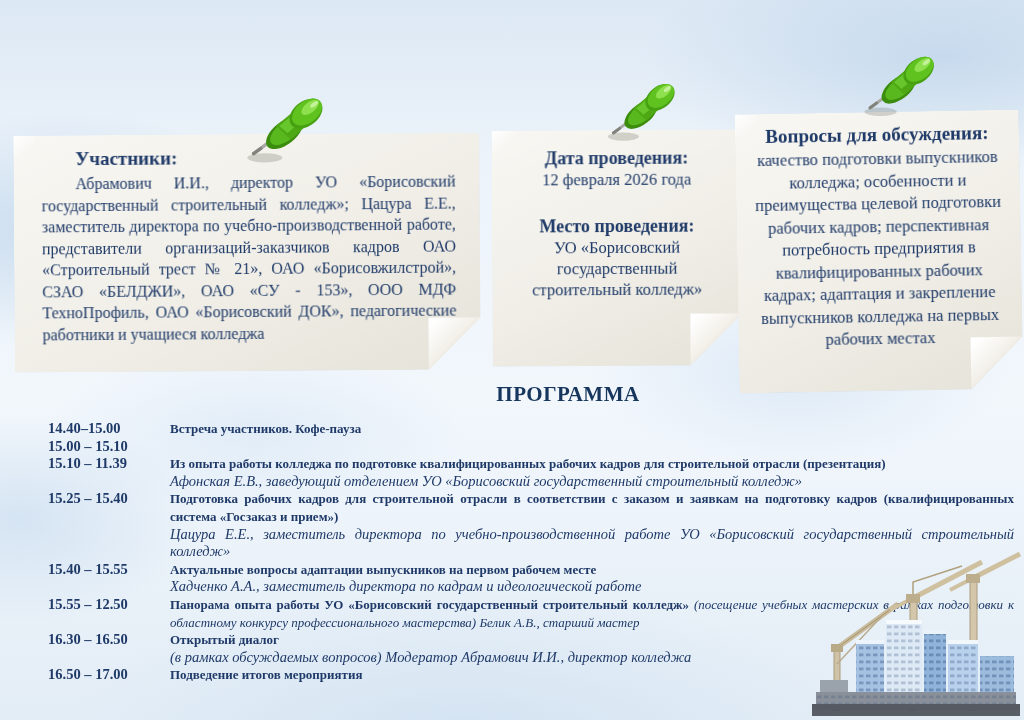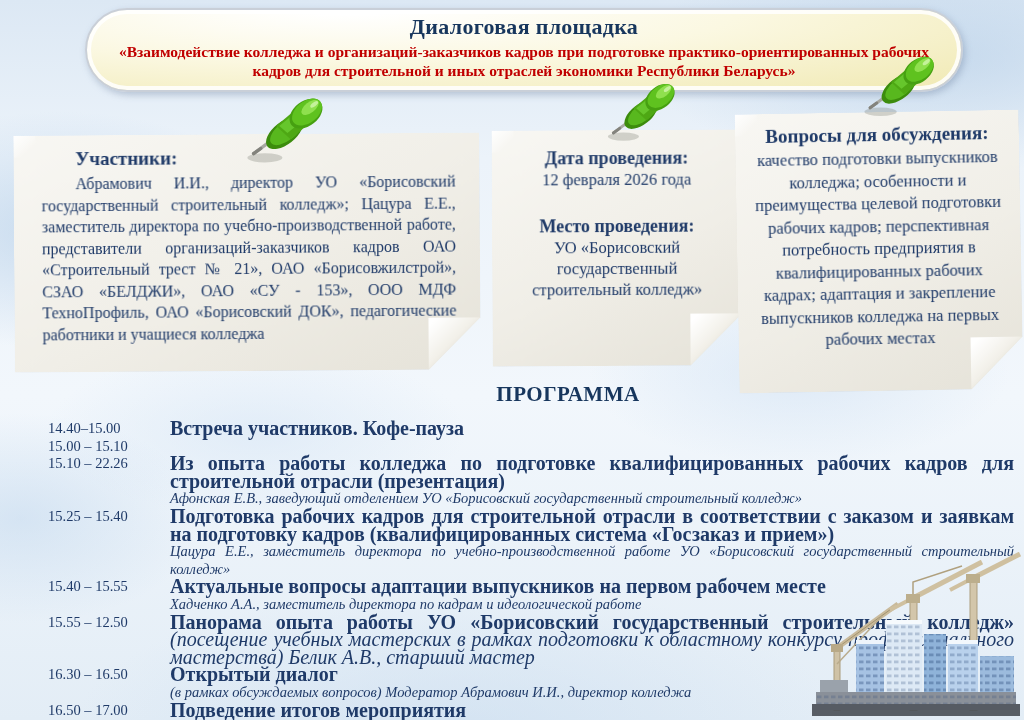--- a/index.html
+++ b/index.html
@@ -74,38 +74,34 @@
   .pin-2{ left:596px; top:78px; width:96px; height:66px; }
   .pin-3{ left:852px; top:50px; width:100px; height:70px; }
 
   
   .program-heading{
     position:absolute; top:382px; left:0; width:100%; text-align:center;
     padding-left:112px; font-size:21px; font-weight:bold; color:#17365d; letter-spacing:.5px;
   }
   .program{ position:absolute; left:48px; top:420px; width:966px; }
   .prog-row{ display:grid; grid-template-columns:122px 1fr; }
-  .prog-time{ font-size:14.5px; font-weight:normal; line-height:17.6px; white-space:nowrap; }
-  .prog-text{ font-size:20px; line-height:17.6px; text-align:justify; }
+  .prog-time{ font-size:14.5px; font-weight:bold; line-height:17.6px; white-space:nowrap; }
+  .prog-text{ font-size:13px; line-height:17.6px; text-align:justify; }
   .prog-title{ font-weight:bold; }
   .prog-title-note{ font-style:italic; font-weight:normal; }
   .prog-speaker{ font-size:14.5px; line-height:17.6px; font-style:italic; text-align:justify; }
 
   
   .construction{ position:absolute; right:2px; bottom:2px; width:212px; height:166px; z-index:1; }
 </style>
 </head>
 <body>
 
 <div class="page">
 
-  <div class="header-pill">
-    <div class="event-title">Диалоговая площадка</div>
-    <div class="event-subtitle">«Взаимодействие колледжа и организаций-заказчиков кадров при подготовке практико-ориентированных рабочих кадров для строительной и иных отраслей экономики Республики Беларусь»</div>
-  </div>
 
   <div class="note note-participants">
     <div class="note-heading">Участники:</div>
     <div class="note-body">Абрамович И.И., директор УО «Борисовский государственный строительный колледж»; Цацура Е.Е., заместитель директора по учебно-производственной работе, представители организаций-заказчиков кадров ОАО «Строительный трест № 21», ОАО «Борисовжилстрой», СЗАО «БЕЛДЖИ», ОАО «СУ - 153», ООО МДФ ТехноПрофиль, ОАО «Борисовский ДОК», педагогические работники и учащиеся колледжа</div>
   </div>
 
   <div class="note note-when">
     <div class="note-heading">Дата проведения:</div>
     <div class="note-line">12 февраля 2026 года</div>
     <div class="gap"></div>
@@ -222,21 +218,21 @@
         <div class="prog-text"><span class="prog-title">Встреча участников. Кофе-пауза</span> <span class="prog-title-note"></span></div>
         <div class="prog-speaker"></div>
       </div>
     </div>
 
     <div class="prog-row">
       <div class="prog-time">15.00 – 15.10</div>
     </div>
 
     <div class="prog-row">
-      <div class="prog-time">15.10 – 22.26</div>
+      <div class="prog-time">15.10 – 11.39</div>
       <div>
         <div class="prog-text"><span class="prog-title">Из опыта работы колледжа по подготовке квалифицированных рабочих кадров для строительной отрасли (презентация)</span> <span class="prog-title-note"></span></div>
         <div class="prog-speaker">Афонская Е.В., заведующий отделением УО «Борисовский государственный строительный колледж»</div>
       </div>
     </div>
 
     <div class="prog-row">
       <div class="prog-time">15.25 – 15.40</div>
       <div>
         <div class="prog-text"><span class="prog-title">Подготовка рабочих кадров для строительной отрасли в соответствии с заказом и заявкам на подготовку кадров (квалифицированных система «Госзаказ и прием»)</span> <span class="prog-title-note"></span></div>

